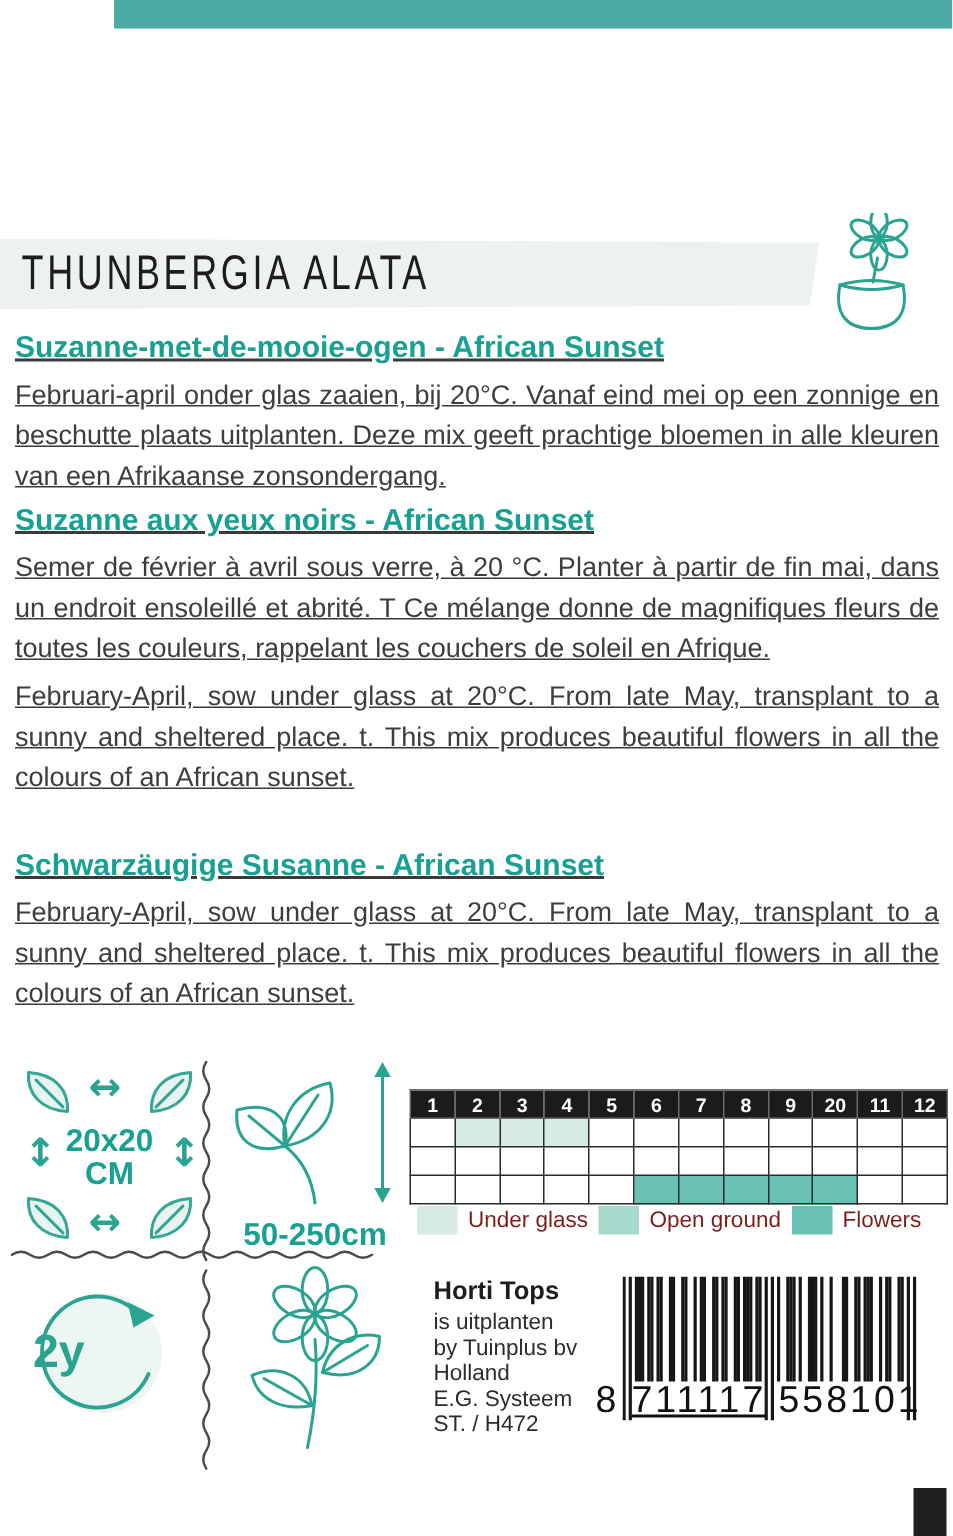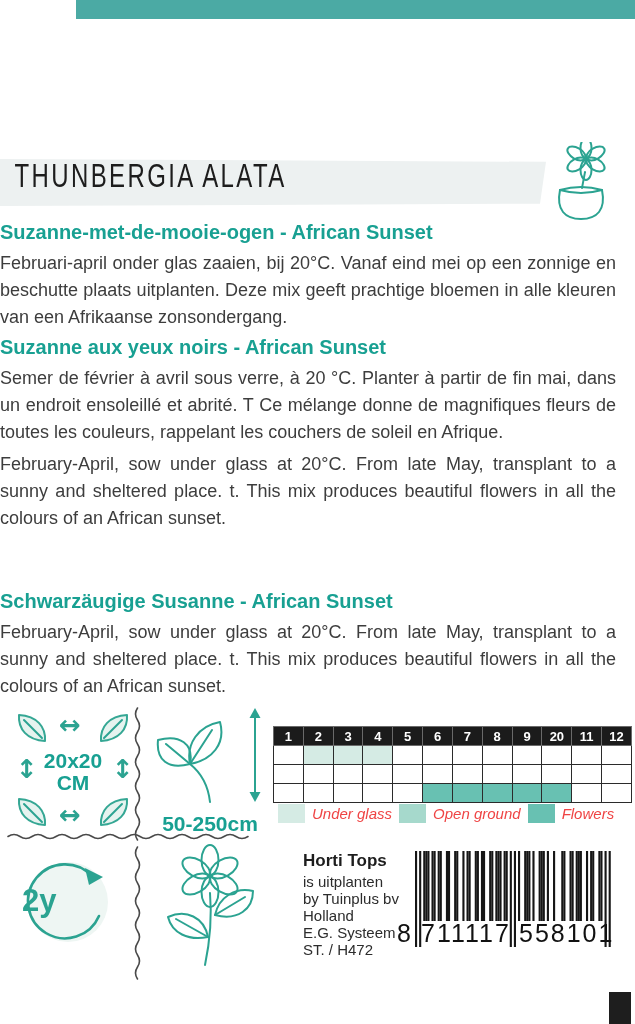--- a/index.html
+++ b/index.html
@@ -10,32 +10,32 @@
     font-family:"Liberation Sans", sans-serif; color:#3a3a3a;
   }
   
   .topbar{ position:absolute; left:76px; top:0; width:559px; height:19px; background:#4baaa4; }
 
   
   .banner{
     position:absolute; left:0; top:159px; width:546px; height:47px;
     background:#edf1f1;
     clip-path:polygon(0 0, 100% 6%, 98.9% 95%, 0 100%);
-    display:flex; align-items:flex-start;
+    display:flex; align-items:center;
   }
   .banner h1{
     font-size:30px; font-weight:400; color:#1d1d1d; letter-spacing:3px;
     transform:scaleX(.8) scaleY(1.08); transform-origin:left center;
     padding-left:18px; white-space:nowrap;
   }
   .pot-icon{ position:absolute; left:549px; top:142px; }
 
   
-  .lang-section{ position:absolute; left:0; width:616px; }
-  .sec-nl{ top:221px; } .sec-fr{ top:336px; } .sec-en{ top:451px; } .sec-de{ top:566px;margin-top:24px; }
+  .lang-section{ position:absolute; left:10px; width:616px;text-decoration:underline; }
+  .sec-nl{ top:221px; } .sec-fr{ top:336px; } .sec-en{ top:451px; } .sec-de{ top:566px; }
   .lang-section h2{ font-size:20px; font-weight:700; color:#18a092; margin-bottom:6px; }
   .lang-section p{ font-size:18px; line-height:27px; color:#3d3d3d; text-align:justify; }
 
   
   .spacing-icon{ position:absolute; left:12px; top:706px; width:122px; height:128px; }
   .spacing-icon .leaf{ position:absolute; }
   .arrow-glyph{
     position:absolute; font-family:"DejaVu Sans", sans-serif; font-weight:700;
     color:#2ba391; font-size:26px; line-height:1;
   }
@@ -54,40 +54,40 @@
   
   .calendar{ position:absolute; left:273px; top:726px; width:359px; border-collapse:collapse; table-layout:fixed; }
   .calendar th{
     background:#1b1b1b; color:#ffffff; font-size:13px; font-weight:700;
     height:19px; border:1px solid #6a6a6a; text-align:center;
   }
   .calendar td{ height:19px; border:1px solid #2b2b2b; background:#fff; }
   .legend{ position:absolute; left:278px; top:804px; width:354px; display:flex; align-items:center; gap:7px; }
   .legend-item{ display:flex; align-items:center; gap:7px; }
   .legend-item .swatch{ width:27px; height:19px; display:inline-block; }
-  .legend-item .legend-label{ font-size:15px; color:#ef4444; white-space:nowrap;font-style:italic; }
+  .legend-item .legend-label{ font-size:15px; color:#7f1d1d; white-space:nowrap; }
 
   
   .viability-icon{ position:absolute; left:22px; top:855px; width:92px; height:92px; }
   .viability-icon .y-label{
     position:absolute; left:0; right:4px; top:28px; text-align:left;
     color:#2ba391; font-weight:700; font-size:31px;
   }
   .flower-icon{ position:absolute; left:158px; top:843px; }
 
-  .distributor{ position:absolute; left:303px; top:851px; width:110px; }
+  .distributor{ position:absolute; left:289px; top:851px; width:110px; }
   .distributor .dist-name{ font-size:17px; font-weight:700; color:#1d1d1d; margin-bottom:2px; }
   .distributor .dist-line{ font-size:15px; line-height:17px; color:#2c2c2c; }
 
   
   .barcode{ position:absolute; left:397px; top:851px; width:232px; height:100px; }
   .barcode svg{ position:absolute; left:18px; top:0; }
   .barcode .bc-digit{ position:absolute; font-size:25px; color:#111; font-family:"Liberation Sans", sans-serif; }
   .bc-first{ left:0; top:68px; }
-  .bc-left{ left:24px; top:68px; width:88px; text-align:right; letter-spacing:2px; }
+  .bc-left{ left:24px; top:68px; width:88px; text-align:right; letter-spacing:2px;text-decoration:underline; }
   .bc-right{ left:122px; top:68px; width:88px; text-align:center; letter-spacing:2px; }
 
   .corner-block{ position:absolute; left:609px; top:992px; width:22px; height:32px; background:#1e1e1e; }
 
   .ic-stroke{ stroke:#2ba391; stroke-width:2; fill:none; stroke-linecap:round; stroke-linejoin:round; }
   .leaf-fill{ stroke:#35a794; stroke-width:2; fill:#e6f3ef; stroke-linejoin:round; }
 </style>
 </head>
 <body>
 

